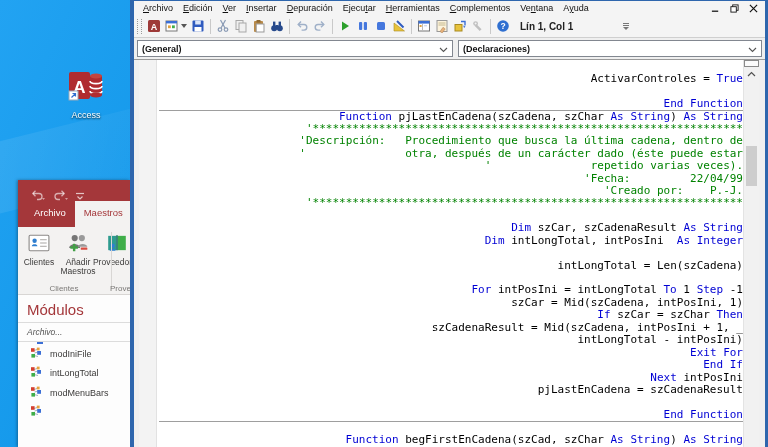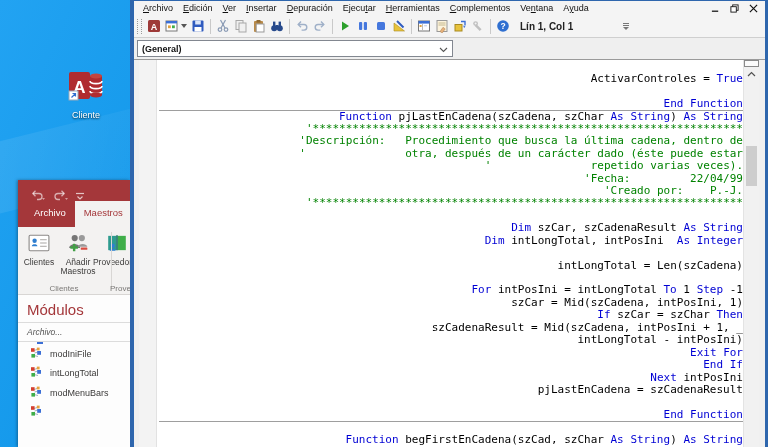--- a/index.html
+++ b/index.html
@@ -101,21 +101,21 @@
             <text x="11.5" y="22" text-anchor="middle" font-size="17" font-weight="bold" fill="#fff" font-family="Liberation Sans,sans-serif">A</text>
             <rect x="22" y="5" width="12" height="19" fill="#b02c30"></rect>
             <ellipse cx="28" cy="5" rx="6" ry="2.6" fill="#c4453f"></ellipse>
             <path d="M22 10 a6 2.6 0 0 0 12 0" fill="none" stroke="#fff" stroke-width="1.6"></path>
             <path d="M22 15 a6 2.6 0 0 0 12 0" fill="none" stroke="#fff" stroke-width="1.6"></path>
             <path d="M22 20 a6 2.6 0 0 0 12 0" fill="none" stroke="#fff" stroke-width="1.6"></path>
             <ellipse cx="28" cy="24" rx="6" ry="2.6" fill="#b02c30"></ellipse>
             <rect x="1" y="20" width="9" height="9" fill="#fff" stroke="#9ab"></rect>
             <path d="M3.5 26.5 L7.5 22.5 M7.5 25.5 v-3 h-3" stroke="#2f6fd0" stroke-width="1.2" fill="none"></path>
           </svg></span>
-      <div class="lbl">Cliente</div>
+      <div class="lbl">Access</div>
     </div>
   </div>
 
   <div class="access-win">
     <div class="aw-title">
       <div class="qat" id="qat">
           <span class="qi"><svg xmlns="http://www.w3.org/2000/svg" viewBox="0 0 16 12" width="16" height="12">
               <path d="M4 4.5 h6 a3 3 0 0 1 0 6 h-2" fill="none" stroke="rgba(255,255,255,.6)" stroke-width="1.3"></path>
               <path d="M6.5 1.8 L3.8 4.5 L6.5 7.2" fill="none" stroke="rgba(255,255,255,.6)" stroke-width="1.3"></path>
               <path d="M13 9 l3 0 -1.5 2 z" fill="rgba(255,255,255,.5)"></path>
@@ -393,20 +393,26 @@
           <b></b>
         </span>
       </div>
     <div class="combo-row">
       <div class="combo combo-object">
         <span>(General)</span>
         <span class="chev"><svg xmlns="http://www.w3.org/2000/svg" viewBox="0 0 9 6" width="9" height="6">
               <path d="M1 1 L4.5 4.5 L8 1" fill="none" stroke="#555" stroke-width="1.1"></path>
             </svg></span>
       </div>
+      <div class="combo combo-proc">
+        <span>(Declaraciones)</span>
+        <span class="chev"><svg xmlns="http://www.w3.org/2000/svg" viewBox="0 0 9 6" width="9" height="6">
+              <path d="M1 1 L4.5 4.5 L8 1" fill="none" stroke="#555" stroke-width="1.1"></path>
+            </svg></span>
+      </div>
     </div>
     <div class="code-frame">
       <div class="gap-l"></div>
       <div class="margin-bar"></div>
       <div class="code-area">
         <pre class="code" id="code"><div class="code-line"><span style="color: rgb(0, 0, 0);">    ActivarControles = </span><span style="color: rgb(0, 0, 212);">True</span></div><div class="code-line"> </div><div class="code-line"><span style="color: rgb(0, 0, 212);">End Function</span></div><div class="code-line sep"><span style="color: rgb(0, 0, 212);">Function</span><span style="color: rgb(0, 0, 0);"> pjLastEnCadena(szCadena, szChar </span><span style="color: rgb(0, 0, 212);">As</span><span style="color: rgb(0, 0, 0);"> </span><span style="color: rgb(0, 0, 212);">String</span><span style="color: rgb(0, 0, 0);">) </span><span style="color: rgb(0, 0, 212);">As</span><span style="color: rgb(0, 0, 0);"> </span><span style="color: rgb(0, 0, 212);">String</span></div><div class="code-line"><span style="color: rgb(0, 130, 0);">'*****************************************************************</span></div><div class="code-line"><span style="color: rgb(0, 130, 0);">'Descripción:   Procedimiento que busca la última cadena, dentro de</span></div><div class="code-line"><span style="color: rgb(0, 130, 0);">'               otra, después de un carácter dado (éste puede estar</span></div><div class="code-line"><span style="color: rgb(0, 130, 0);">'               repetido varias veces).</span></div><div class="code-line"><span style="color: rgb(0, 130, 0);">'Fecha:         22/04/99</span></div><div class="code-line"><span style="color: rgb(0, 130, 0);">'Creado por:    P.-J.</span></div><div class="code-line"><span style="color: rgb(0, 130, 0);">'*****************************************************************</span></div><div class="code-line"> </div><div class="code-line"><span style="color: rgb(0, 0, 212);">Dim</span><span style="color: rgb(0, 0, 0);"> szCar, szCadenaResult </span><span style="color: rgb(0, 0, 212);">As</span><span style="color: rgb(0, 0, 0);"> </span><span style="color: rgb(0, 0, 212);">String</span></div><div class="code-line"><span style="color: rgb(0, 0, 212);">Dim</span><span style="color: rgb(0, 0, 0);"> intLongTotal, intPosIni  </span><span style="color: rgb(0, 0, 212);">As</span><span style="color: rgb(0, 0, 0);"> </span><span style="color: rgb(0, 0, 212);">Integer</span></div><div class="code-line"> </div><div class="code-line"><span style="color: rgb(0, 0, 0);">intLongTotal = Len(szCadena)</span></div><div class="code-line"> </div><div class="code-line"><span style="color: rgb(0, 0, 212);">For</span><span style="color: rgb(0, 0, 0);"> intPosIni = intLongTotal </span><span style="color: rgb(0, 0, 212);">To</span><span style="color: rgb(0, 0, 0);"> 1 </span><span style="color: rgb(0, 0, 212);">Step</span><span style="color: rgb(0, 0, 0);"> -1</span></div><div class="code-line"><span style="color: rgb(0, 0, 0);">    szCar = Mid(szCadena, intPosIni, 1)</span></div><div class="code-line"><span style="color: rgb(0, 0, 0);">    </span><span style="color: rgb(0, 0, 212);">If</span><span style="color: rgb(0, 0, 0);"> szCar = szChar </span><span style="color: rgb(0, 0, 212);">Then</span></div><div class="code-line"><span style="color: rgb(0, 0, 0);">        szCadenaResult = Mid(szCadena, intPosIni + 1, _</span></div><div class="code-line"><span style="color: rgb(0, 0, 0);">                             intLongTotal - intPosIni)</span></div><div class="code-line"><span style="color: rgb(0, 0, 0);">        </span><span style="color: rgb(0, 0, 212);">Exit For</span></div><div class="code-line"><span style="color: rgb(0, 0, 0);">    </span><span style="color: rgb(0, 0, 212);">End If</span></div><div class="code-line"><span style="color: rgb(0, 0, 212);">Next</span><span style="color: rgb(0, 0, 0);"> intPosIni</span></div><div class="code-line"><span style="color: rgb(0, 0, 0);">pjLastEnCadena = szCadenaResult</span></div><div class="code-line"> </div><div class="code-line"><span style="color: rgb(0, 0, 212);">End Function</span></div><div class="code-line sep"> </div><div class="code-line"><span style="color: rgb(0, 0, 212);">Function</span><span style="color: rgb(0, 0, 0);"> begFirstEnCadena(szCad, szChar </span><span style="color: rgb(0, 0, 212);">As</span><span style="color: rgb(0, 0, 0);"> </span><span style="color: rgb(0, 0, 212);">String</span><span style="color: rgb(0, 0, 0);">) </span><span style="color: rgb(0, 0, 212);">As</span><span style="color: rgb(0, 0, 0);"> </span><span style="color: rgb(0, 0, 212);">String</span></div></pre>
       </div>
       <div class="scrollbar">
         <div class="split-box"></div>
         <div class="sb-up">

